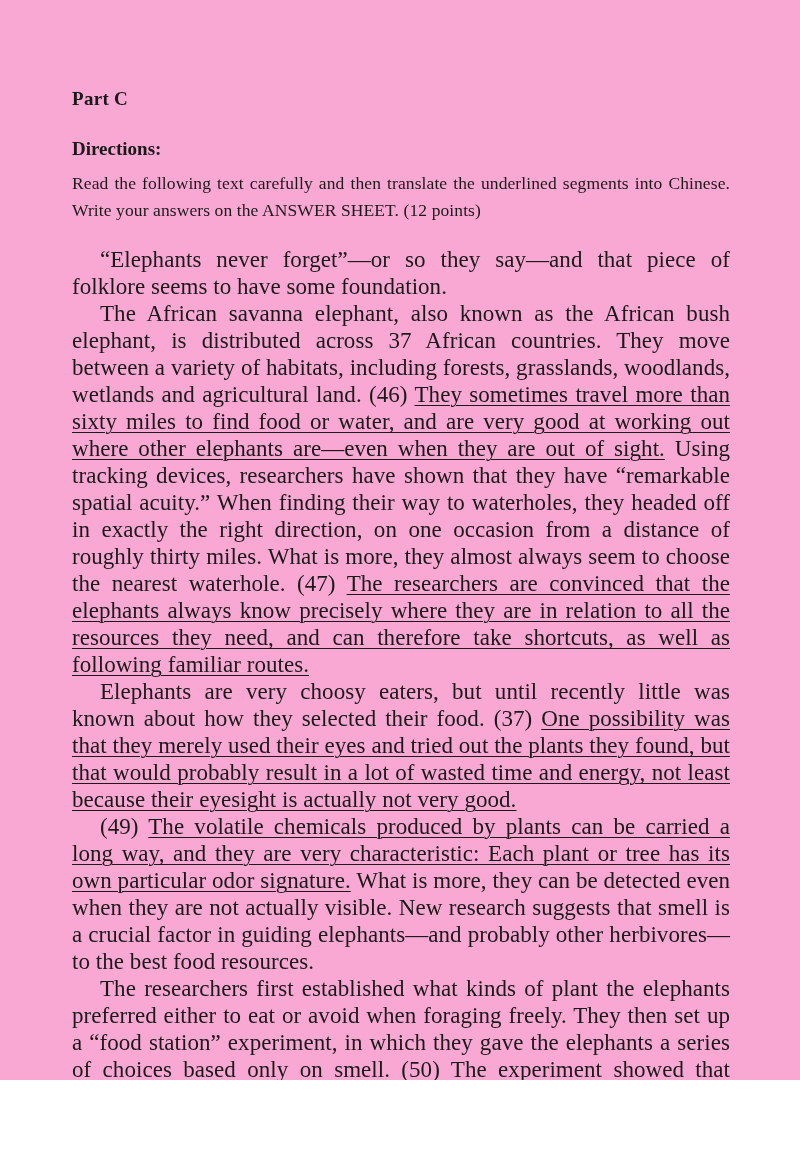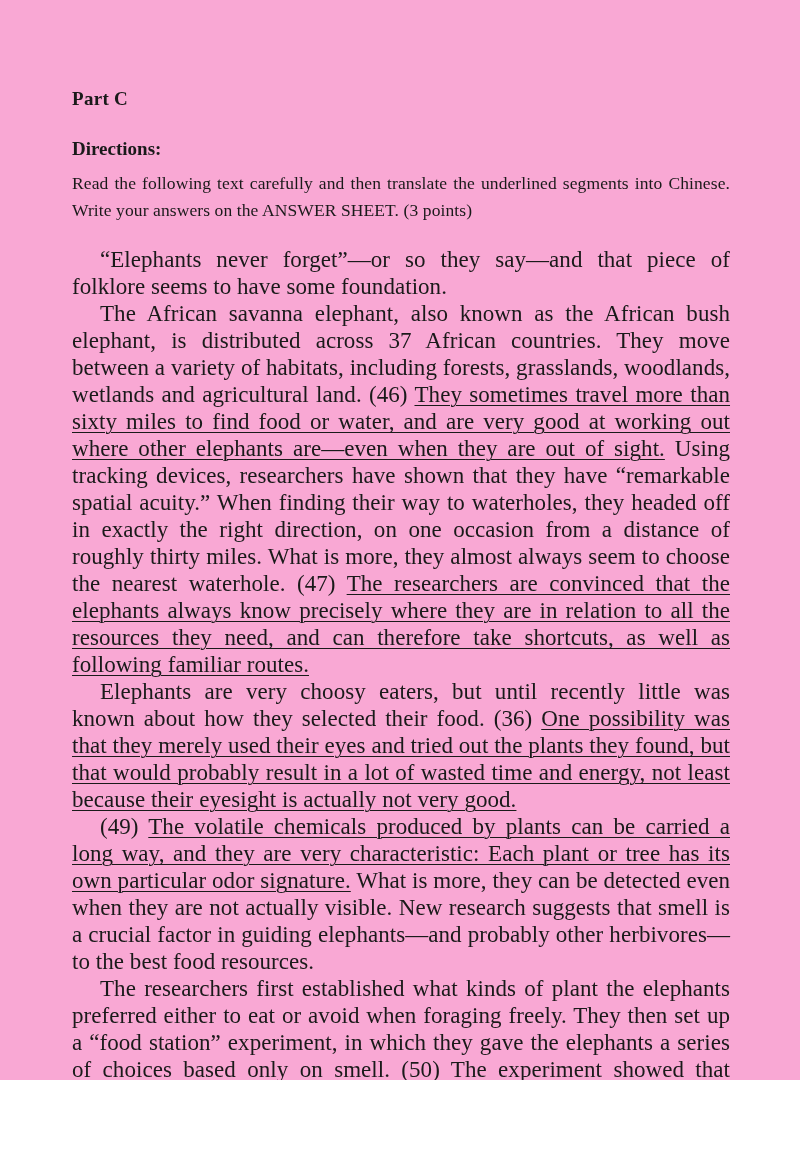--- a/index.html
+++ b/index.html
@@ -77,26 +77,26 @@
 <body>
 
 <div class="page">
 
   <div class="content">
 
     <h1 class="part-title">Part C</h1>
 
     <div class="directions-label">Directions:</div>
 
-    <p class="directions-body">Read the following text carefully and then translate the underlined segments into Chinese. Write your answers on the ANSWER SHEET. (3 points)</p>
+    <p class="directions-body">Read the following text carefully and then translate the underlined segments into Chinese. Write your answers on the ANSWER SHEET. (12 points)</p>
 
     <div id="passage-body">
         <p class="para"><span>“Elephants never forget”—or so they say—and that piece of folklore seems to have some foundation.</span></p>
         <p class="para"><span>The African savanna elephant, also known as the African bush elephant, is distributed across 37 African countries. They move between a variety of habitats, including forests, grasslands, woodlands, wetlands and agricultural land. (46) </span><span class="u">They sometimes travel more than sixty miles to find food or water, and are very good at working out where other elephants are—even when they are out of sight.</span><span> Using tracking devices, researchers have shown that they have “remarkable spatial acuity.” When finding their way to waterholes, they headed off in exactly the right direction, on one occasion from a distance of roughly thirty miles. What is more, they almost always seem to choose the nearest waterhole. (47) </span><span class="u">The researchers are convinced that the elephants always know precisely where they are in relation to all the resources they need, and can therefore take shortcuts, as well as following familiar routes.</span></p>
-        <p class="para"><span>Elephants are very choosy eaters, but until recently little was known about how they selected their food. (36) </span><span class="u">One possibility was that they merely used their eyes and tried out the plants they found, but that would probably result in a lot of wasted time and energy, not least because their eyesight is actually not very good.</span></p>
+        <p class="para"><span>Elephants are very choosy eaters, but until recently little was known about how they selected their food. (37) </span><span class="u">One possibility was that they merely used their eyes and tried out the plants they found, but that would probably result in a lot of wasted time and energy, not least because their eyesight is actually not very good.</span></p>
         <p class="para"><span>(49) </span><span class="u">The volatile chemicals produced by plants can be carried a long way, and they are very characteristic: Each plant or tree has its own particular odor signature.</span><span> What is more, they can be detected even when they are not actually visible. New research suggests that smell is a crucial factor in guiding elephants—and probably other herbivores—to the best food resources.</span></p>
         <p class="para"><span>The researchers first established what kinds of plant the elephants preferred either to eat or avoid when foraging freely. They then set up a “food station” experiment, in which they gave the elephants a series of choices based only on smell. (50) </span><span class="u">The experiment showed that elephants may well use smell to identify patches of trees that are good to eat, and secondly to assess the quality of the trees within each patch.</span><span> Free-ranging elephants presumably also use this information to locate their preferred food.</span></p>
       </div>
 
   </div>
 
   <div class="footer">2024–14</div>
 
 </div>
 

